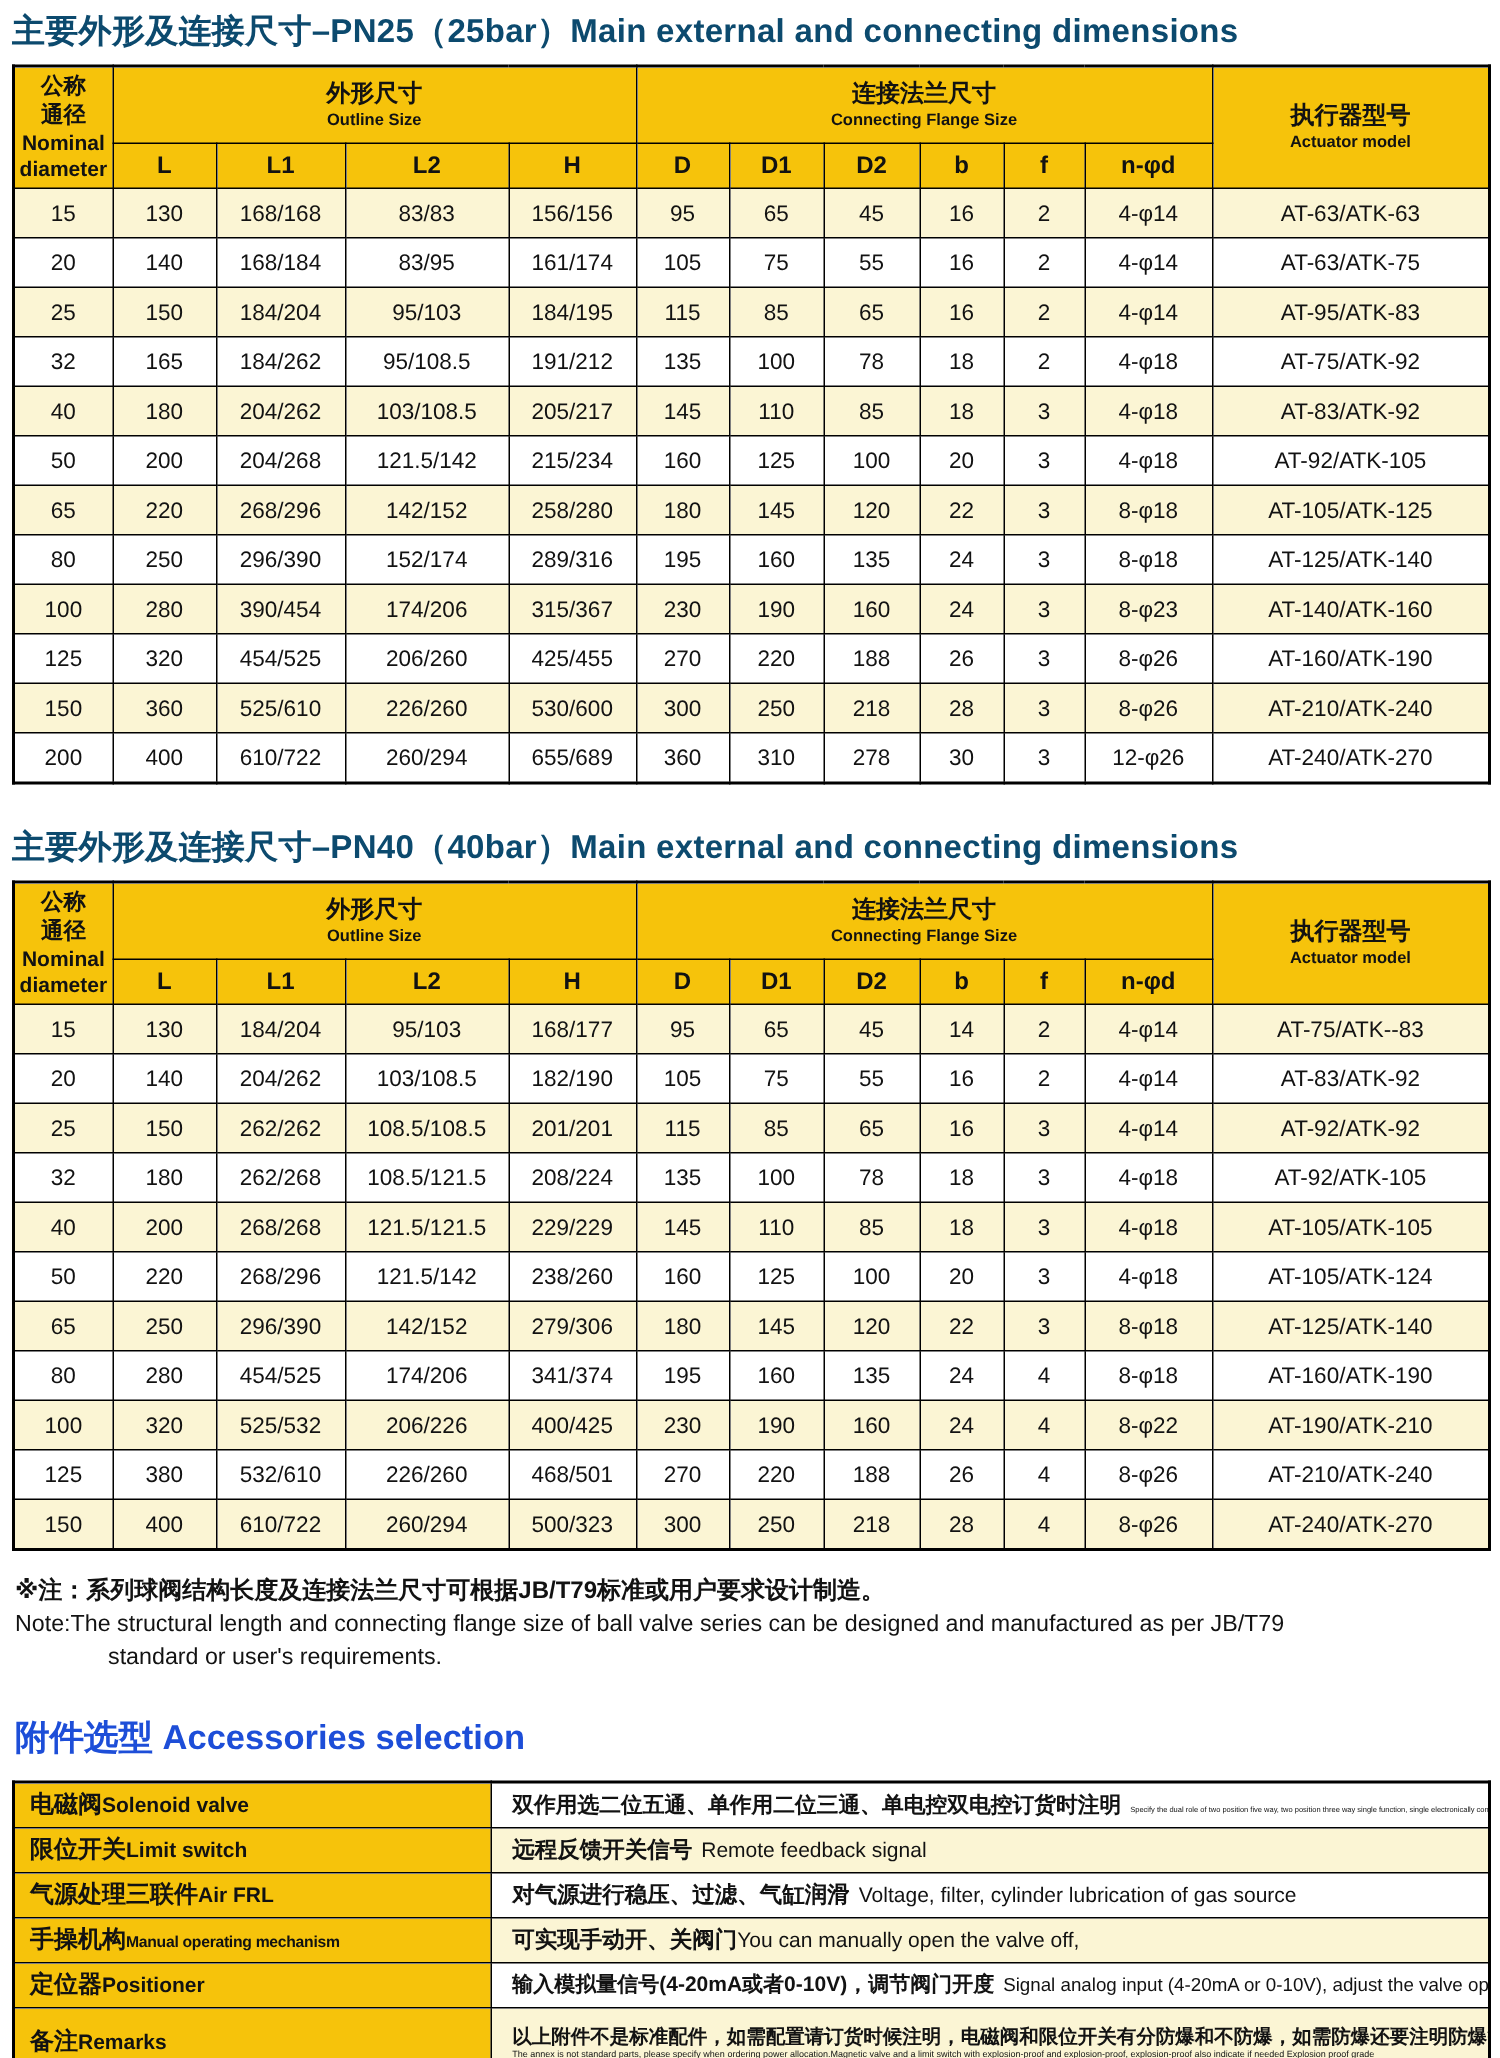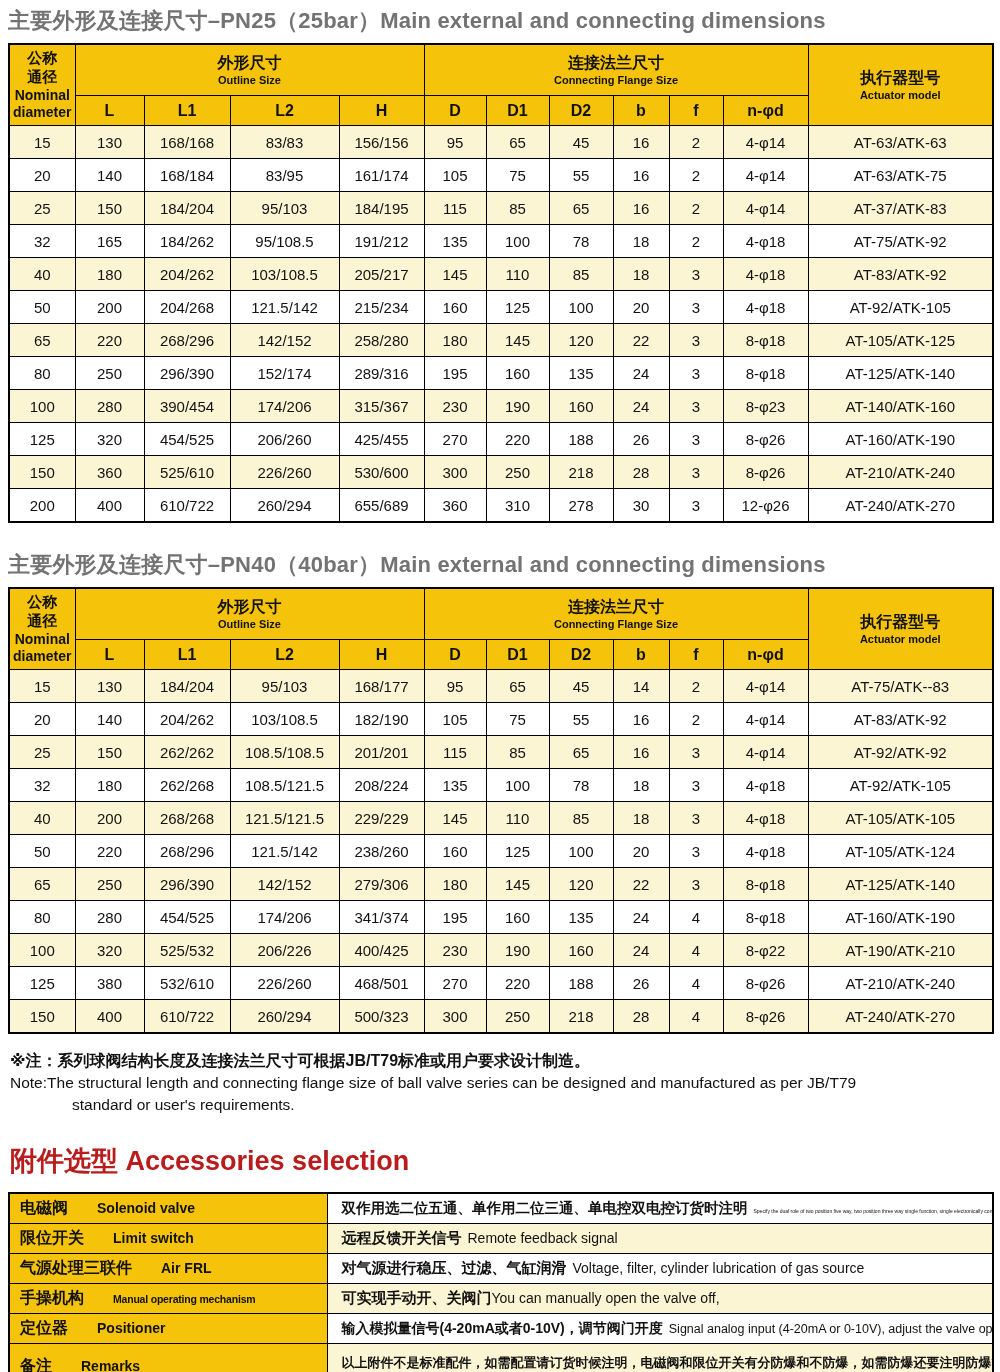--- a/index.html
+++ b/index.html
@@ -5,21 +5,21 @@
   html,body { margin:0; padding:0; background:#ffffff; }
   body {
     width:1000px; height:1372px; overflow:hidden;
     font-family:"Liberation Sans","DejaVu Sans",sans-serif;
     color:#121212;
   }
   .page { padding:6px 8px 0 8px; }
 
   .doc-title {
     font-size:22px; font-weight:bold; line-height:26px;
-    margin:2px 0 9px 0; letter-spacing:0.2px; color:#737373;
+    margin:2px 0 9px 0; letter-spacing:0.2px; color:#0c4a6e;
   }
   .doc-title.second { margin-top:29px; }
 
   
   table.dim {
     border-collapse:collapse; table-layout:fixed;
     width:984px; border:2.5px solid #000;
   }
   table.dim th, table.dim td {
     border:1.5px solid #000; text-align:center; vertical-align:middle;
@@ -36,36 +36,36 @@
   table.dim tbody td { height:32px; font-size:15px; background:#ffffff; }
   table.dim tbody tr:nth-child(odd) td { background:#FBF5D4; }
 
   
   .note { margin:16px 0 0 2px; font-size:16px; line-height:22px; }
   .note .cn { font-weight:bold; }
   .note .en { font-size:15.5px; }
   .note .indent { padding-left:62px; }
 
   
-  .acc-title { font-size:27px; font-weight:bold; margin:27px 0 13px 2px; color:#b91c1c; }
+  .acc-title { font-size:23px; font-weight:bold; margin:27px 0 13px 2px; color:#1d4ed8; }
   table.acc {
     border-collapse:collapse; table-layout:fixed;
     width:984px; border:2.5px solid #000;
   }
   table.acc th, table.acc td {
     border:1.5px solid #000; vertical-align:middle; text-align:left;
     white-space:nowrap; overflow:hidden;
   }
   table.acc tr { height:30px; }
   table.acc tr.remarks { height:48px; }
   table.acc th { background:#F6C30B; padding-left:10px; }
   table.acc td { background:#ffffff; padding-left:14px; }
   table.acc tr:nth-child(even) td { background:#FBF5D4; }
   .acc-cn { font-size:16px; font-weight:bold; }
-  .acc-en { font-size:14px; font-weight:bold;padding-left:29px; }
+  .acc-en { font-size:14px; font-weight:bold; }
   .acc-en.small { font-size:10.5px; letter-spacing:-0.2px; }
   .desc-main { font-size:15px; font-weight:bold; }
   .desc-en.normal { font-size:14px; }
   .desc-en.tiny { font-size:5px; }
   .desc-en.tiny-block { display:block; font-size:6px; line-height:1.3; }
   tr.solenoid .desc-main { font-size:14.5px;font-family:Liberation Mono, monospace; }
   tr.positioner .desc-main { font-size:14px; }
   tr.positioner .desc-en { font-size:12.5px; }
   tr.remarks .desc-main { font-size:13px; }
 </style>
@@ -159,21 +159,21 @@
           <td>150</td>
           <td>184/204</td>
           <td>95/103</td>
           <td>184/195</td>
           <td>115</td>
           <td>85</td>
           <td>65</td>
           <td>16</td>
           <td>2</td>
           <td>4-φ14</td>
-          <td>AT-37/ATK-83</td>
+          <td>AT-95/ATK-83</td>
         </tr>
         <tr>
           <td>32</td>
           <td>165</td>
           <td>184/262</td>
           <td>95/108.5</td>
           <td>191/212</td>
           <td>135</td>
           <td>100</td>
           <td>78</td>

